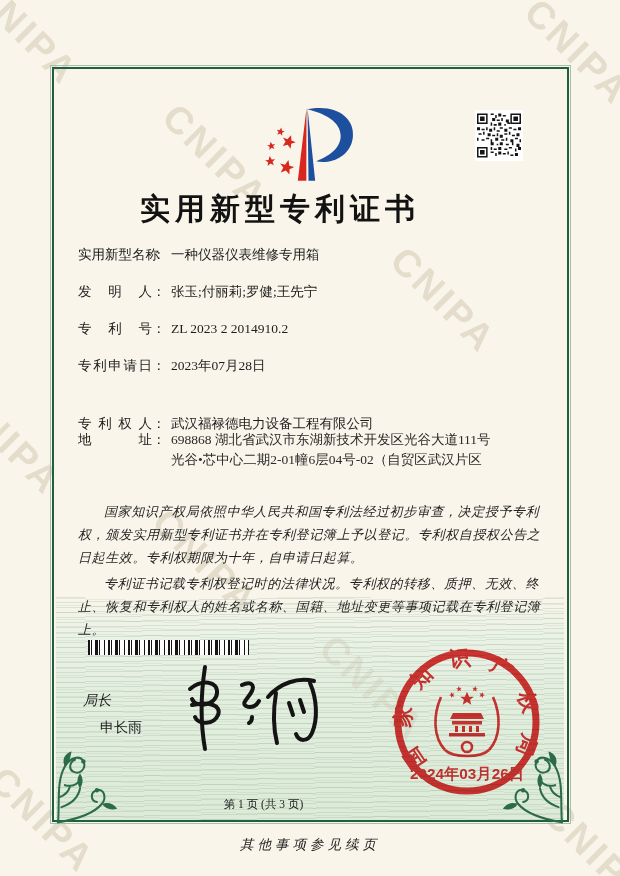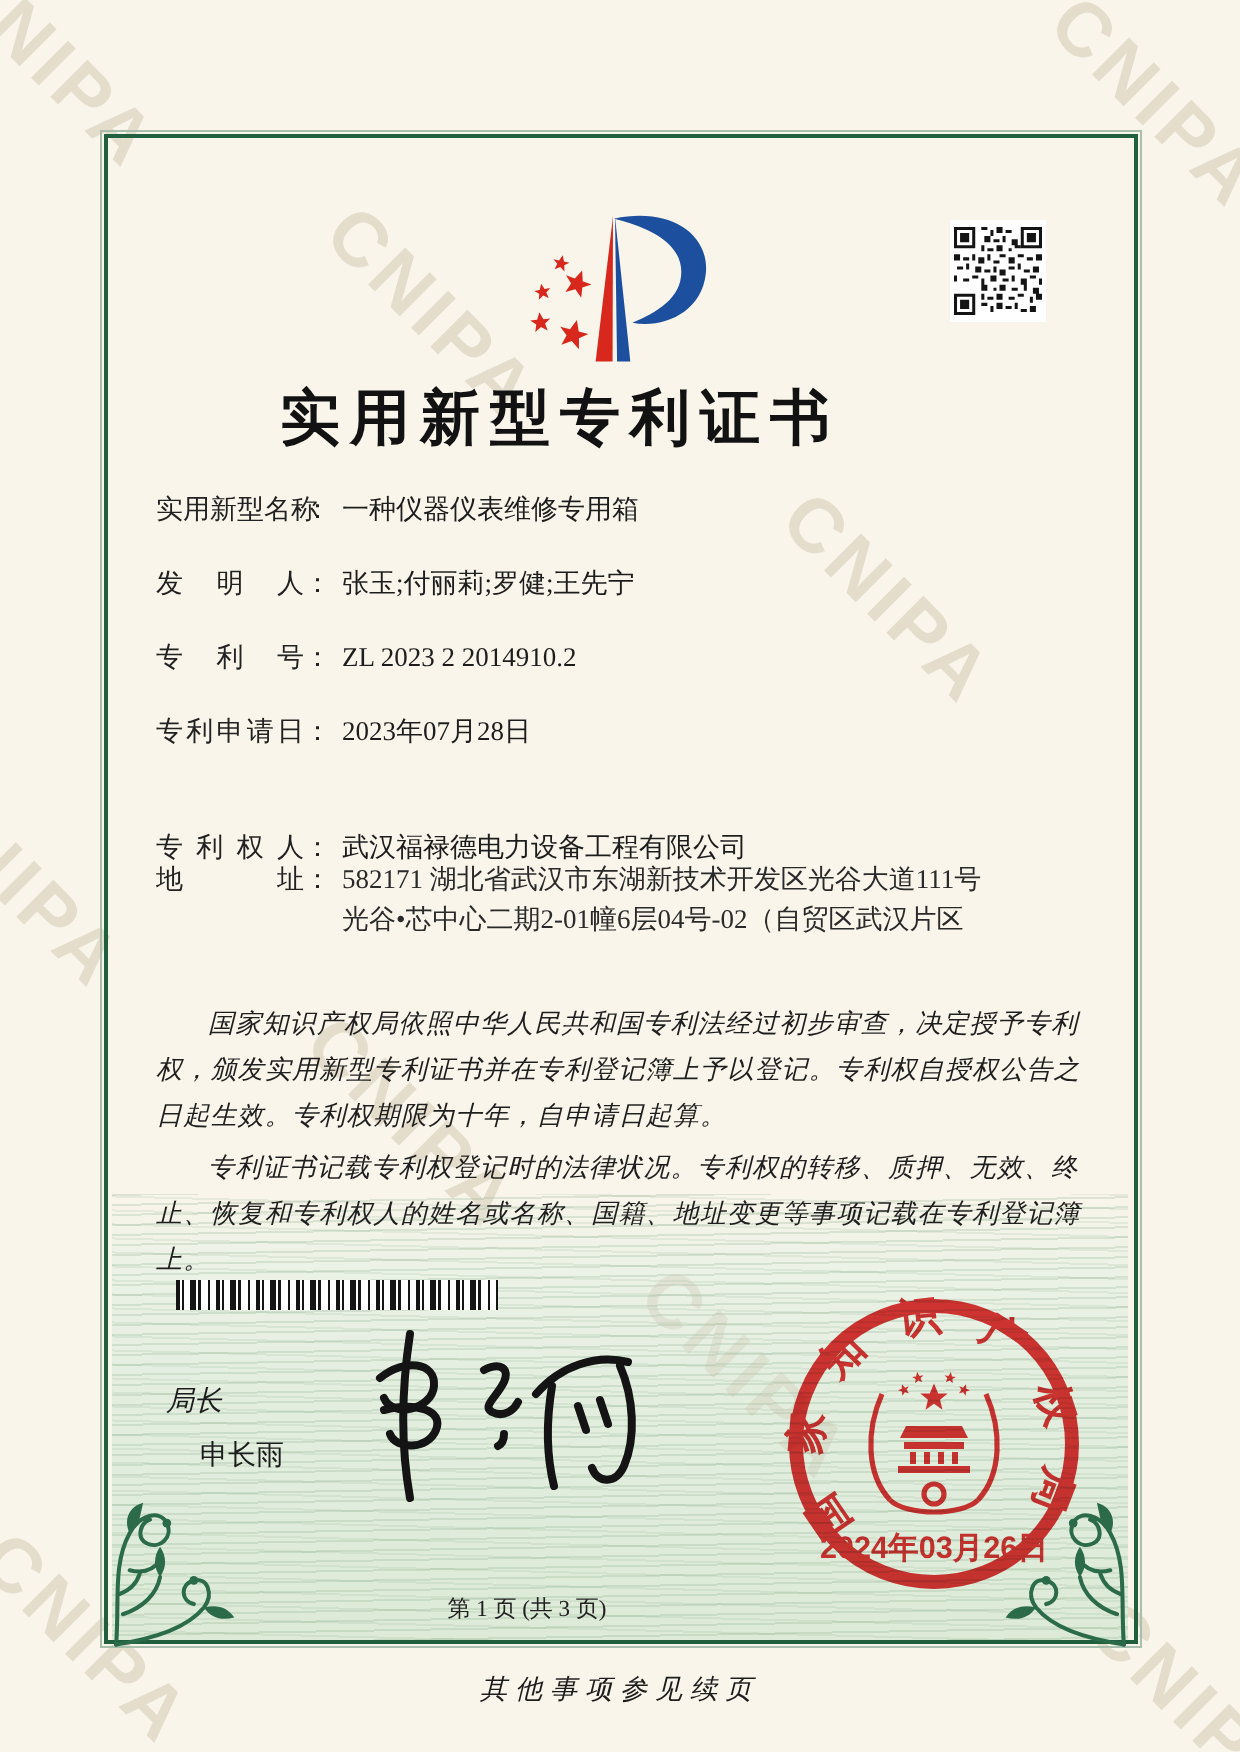--- a/index.html
+++ b/index.html
@@ -142,21 +142,21 @@
   <div class="frow" style="top:319px;">
     <span class="flabel">专利号</span><span class="colon">：</span><span class="fvalue">ZL 2023 2 2014910.2</span>
   </div>
   <div class="frow" style="top:356px;">
     <span class="flabel">专利申请日</span><span class="colon">：</span><span class="fvalue">2023年07月28日</span>
   </div>
   <div class="frow" style="top:414px;">
     <span class="flabel">专利权人</span><span class="colon">：</span><span class="fvalue">武汉福禄德电力设备工程有限公司</span>
   </div>
   <div class="frow" style="top:430px;">
-    <span class="flabel">地址</span><span class="colon">：</span><span class="addr-lines"><span>582171 湖北省武汉市东湖新技术开发区光谷大道111号</span><br><span>光谷•芯中心二期2-01幢6层04号-02（自贸区武汉片区</span></span>
+    <span class="flabel">地址</span><span class="colon">：</span><span class="addr-lines"><span>698868 湖北省武汉市东湖新技术开发区光谷大道111号</span><br><span>光谷•芯中心二期2-01幢6层04号-02（自贸区武汉片区</span></span>
   </div>
 
   <div class="paras">
     <p>国家知识产权局依照中华人民共和国专利法经过初步审查，决定授予专利权，颁发实用新型专利证书并在专利登记簿上予以登记。专利权自授权公告之日起生效。专利权期限为十年，自申请日起算。</p>
     <p>专利证书记载专利权登记时的法律状况。专利权的转移、质押、无效、终止、恢复和专利权人的姓名或名称、国籍、地址变更等事项记载在专利登记簿上。</p>
   </div>
 
   <div class="barcode"></div>
 
   <div class="official-title">局长</div>

